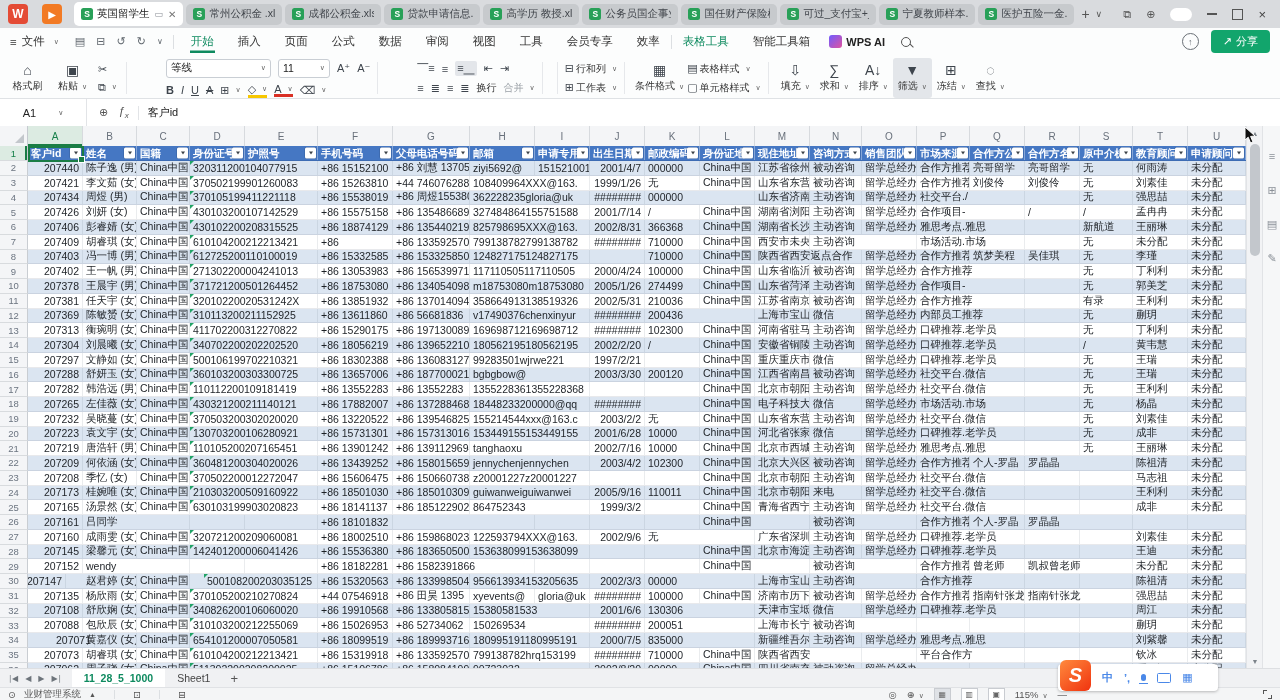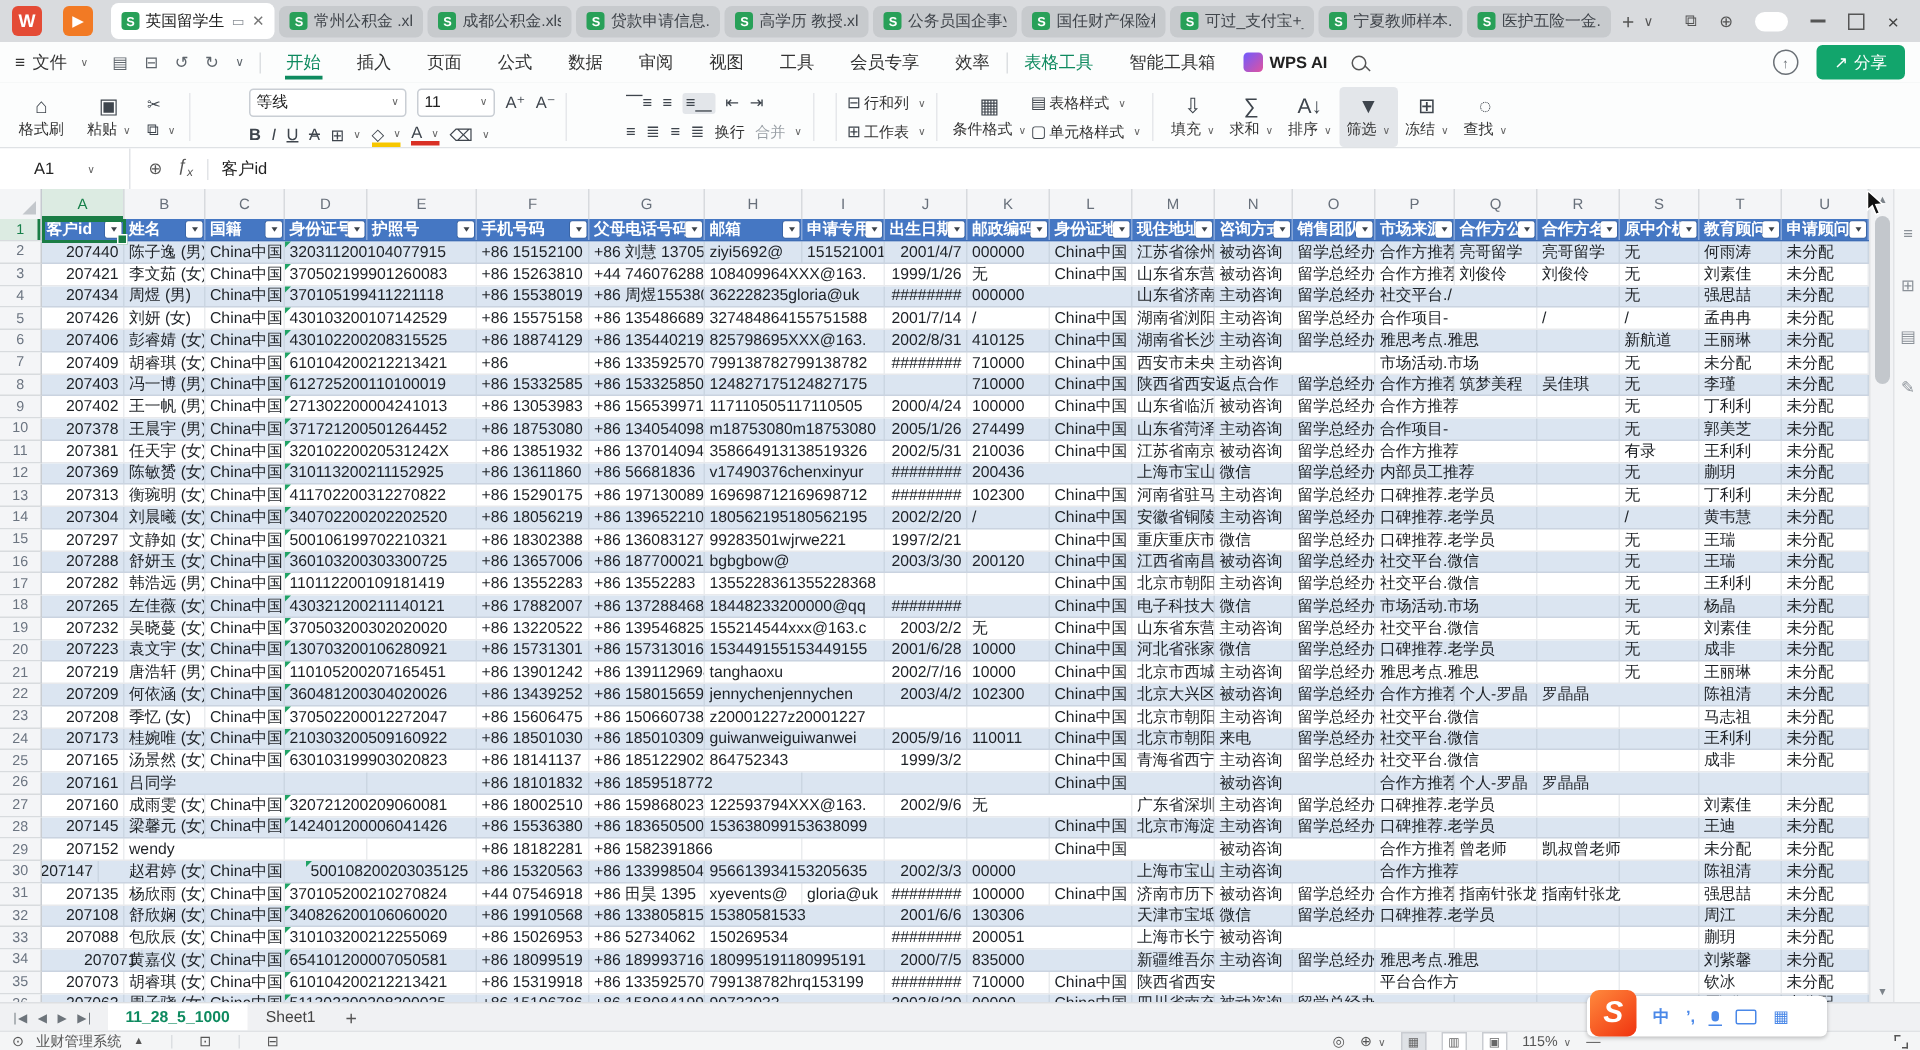--- a/index.html
+++ b/index.html
@@ -814,21 +814,21 @@
         <div class="c spill" style="left:442px;width:120px">
           <span>825798695XXX@163.</span>
         </div>
         <div class="c" style="left:507px;width:55px">
           <span></span>
         </div>
         <div class="c r" style="left:562px;width:55px">
           <span>2002/8/31</span>
         </div>
         <div class="c" style="left:617px;width:55px">
-          <span>410125</span>
+          <span>366368</span>
         </div>
         <div class="c" style="left:672px;width:55px">
           <span>China中国</span>
         </div>
         <div class="c" style="left:727px;width:55px">
           <span>湖南省长沙</span>
         </div>
         <div class="c" style="left:782px;width:52px">
           <span>主动咨询</span>
         </div>
@@ -2139,23 +2139,20 @@
           <span></span>
         </div>
         <div class="c" style="left:162px;width:55px">
           <span></span>
         </div>
         <div class="c" style="left:217px;width:73px">
           <span></span>
         </div>
         <div class="c" style="left:290px;width:75px">
           <span>+86 18101832</span>
-        </div>
-        <div class="c spill" style="left:365px;width:307px">
-          <span>+86 1859518772</span>
         </div>
         <div class="c" style="left:442px;width:65px">
           <span></span>
         </div>
         <div class="c" style="left:507px;width:55px">
           <span></span>
         </div>
         <div class="c r" style="left:562px;width:55px">
           <span></span>
         </div>

